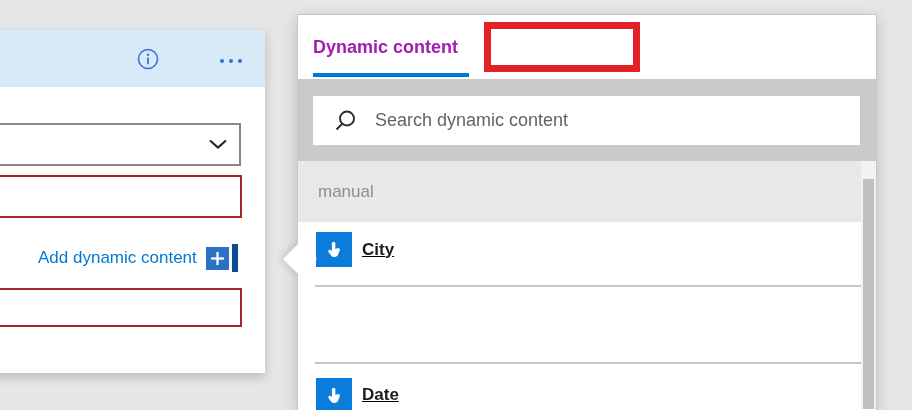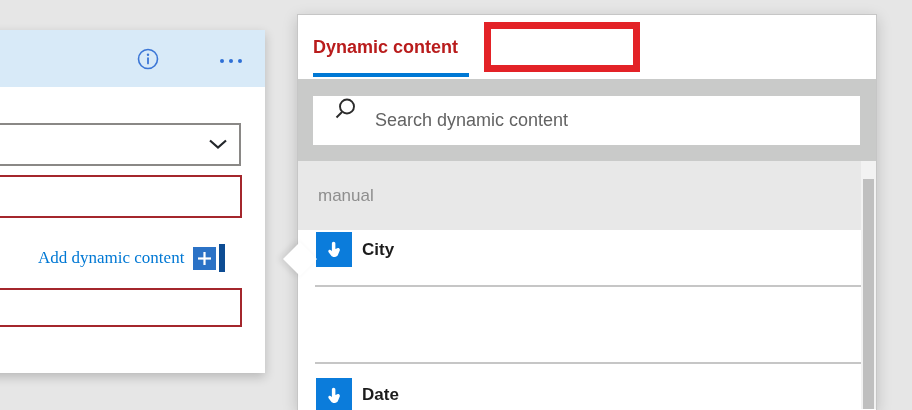--- a/index.html
+++ b/index.html
@@ -18,55 +18,55 @@
 
   .dropdown { position:absolute; left:18px; top:93px; width:253px; height:43px;
               background:#fff; border:2px solid #8a8886; display:flex;
               align-items:center; justify-content:flex-end; padding-right:12px; cursor:pointer; }
   .red-input { position:absolute; left:18px; width:254px; background:#fff;
                border:2px solid #a4262c; outline:none; font:15px "Liberation Sans",sans-serif; padding:0 8px; }
   .red-input.one { top:145px; height:43px; }
   .red-input.two { top:258px; height:39px; }
 
   .adc-row { position:absolute; left:68px; top:212px; height:32px; display:flex; align-items:center; }
-  .adc-link { color:#0078d4; font-size:17px; cursor:pointer;font-family:Liberation Serif, serif; }
+  .adc-link { color:#0078d4; font-size:17px; cursor:pointer; }
   .adc-plus { width:23px; height:23px; background:#2b72c6; margin-left:9px; display:flex;
               align-items:center; justify-content:center; cursor:pointer; }
   .adc-bar { width:6px; height:28px; background:#0d4c93; margin-left:3px; }
 
   
   .beak { position:absolute; left:288px; top:247px; width:24px; height:24px; background:#fff;
           transform:rotate(45deg); box-shadow:-3px 3px 6px rgba(0,0,0,.10); z-index:6; }
 
   
   .panel { position:absolute; left:297px; top:14px; width:580px; height:396px;
            background:#fff; border:1px solid #c6c6c6; border-bottom:none;
            box-shadow:0 4px 14px rgba(0,0,0,.18); z-index:5; }
   .tabs { position:absolute; left:0; top:0; width:578px; height:64px; background:#fff; }
   .tab { position:absolute; top:0; height:64px; display:flex; align-items:center;
-         font-size:18px; color:#b91c1c; cursor:pointer; }
+         font-size:18px; color:#a21caf; cursor:pointer; }
   .tab.active { left:15px; font-weight:700; }
   .tab.inactive { left:210px; font-weight:400; }
   .tab-underline { position:absolute; left:15px; top:58px; width:156px; height:4px; background:#0078d4; }
   .annotation-box { position:absolute; left:186px; top:7px; width:156px; height:50px;
                     border:7px solid #e32227; z-index:10; pointer-events:none; }
 
   .search-band { position:absolute; left:0; top:64px; width:578px; height:82px; background:#c9cac9; }
   .search-box { position:absolute; left:15px; top:81px; width:547px; height:49px; background:#fff;
-                display:flex; }
+                display:flex; align-items:center; }
   .search-box svg { margin-left:20px; flex:0 0 auto; }
   .search-input { border:none; outline:none; flex:1; height:100%; margin-left:16px;
                   font:18px "Liberation Sans",sans-serif; color:#333; background:transparent; }
   .search-input::placeholder { color:#636363; opacity:1; }
 
-  .section-band { position:absolute; left:0; top:146px; width:564px; height:69px; background:#e8e8e8;
+  .section-band { position:absolute; left:0; top:146px; width:564px; height:61px; background:#e8e8e8;
                   display:flex; align-items:center; }
   .section-band span { margin-left:20px; font-size:17px; color:#8e8e8e; }
 
-  .item { position:absolute; left:18px; display:flex; align-items:center; cursor:pointer; }
+  .item { position:absolute; left:18px; display:flex; align-items:center; cursor:pointer;text-decoration:underline; }
   .item-icon { width:36px; height:35px; background:#0b7cdb; display:flex;
                align-items:center; justify-content:center; flex:0 0 auto; }
   .item-label { margin-left:10px; font-size:17px; font-weight:700; color:#1c1c1c; }
   .divider { position:absolute; left:17px; width:546px; height:2px; background:#c6c6c6; }
 
   .scroll-track { position:absolute; left:563px; top:146px; width:15px; height:248px; background:#f2f2f2; }
   .scroll-arrow { position:absolute; left:567px; top:166px; width:0; height:0;
                   border-left:4px solid transparent; border-right:4px solid transparent;
                   border-bottom:6px solid #6f6f6f; cursor:pointer; }
   .scroll-thumb { position:absolute; left:565px; top:164px; width:11px; height:230px;

